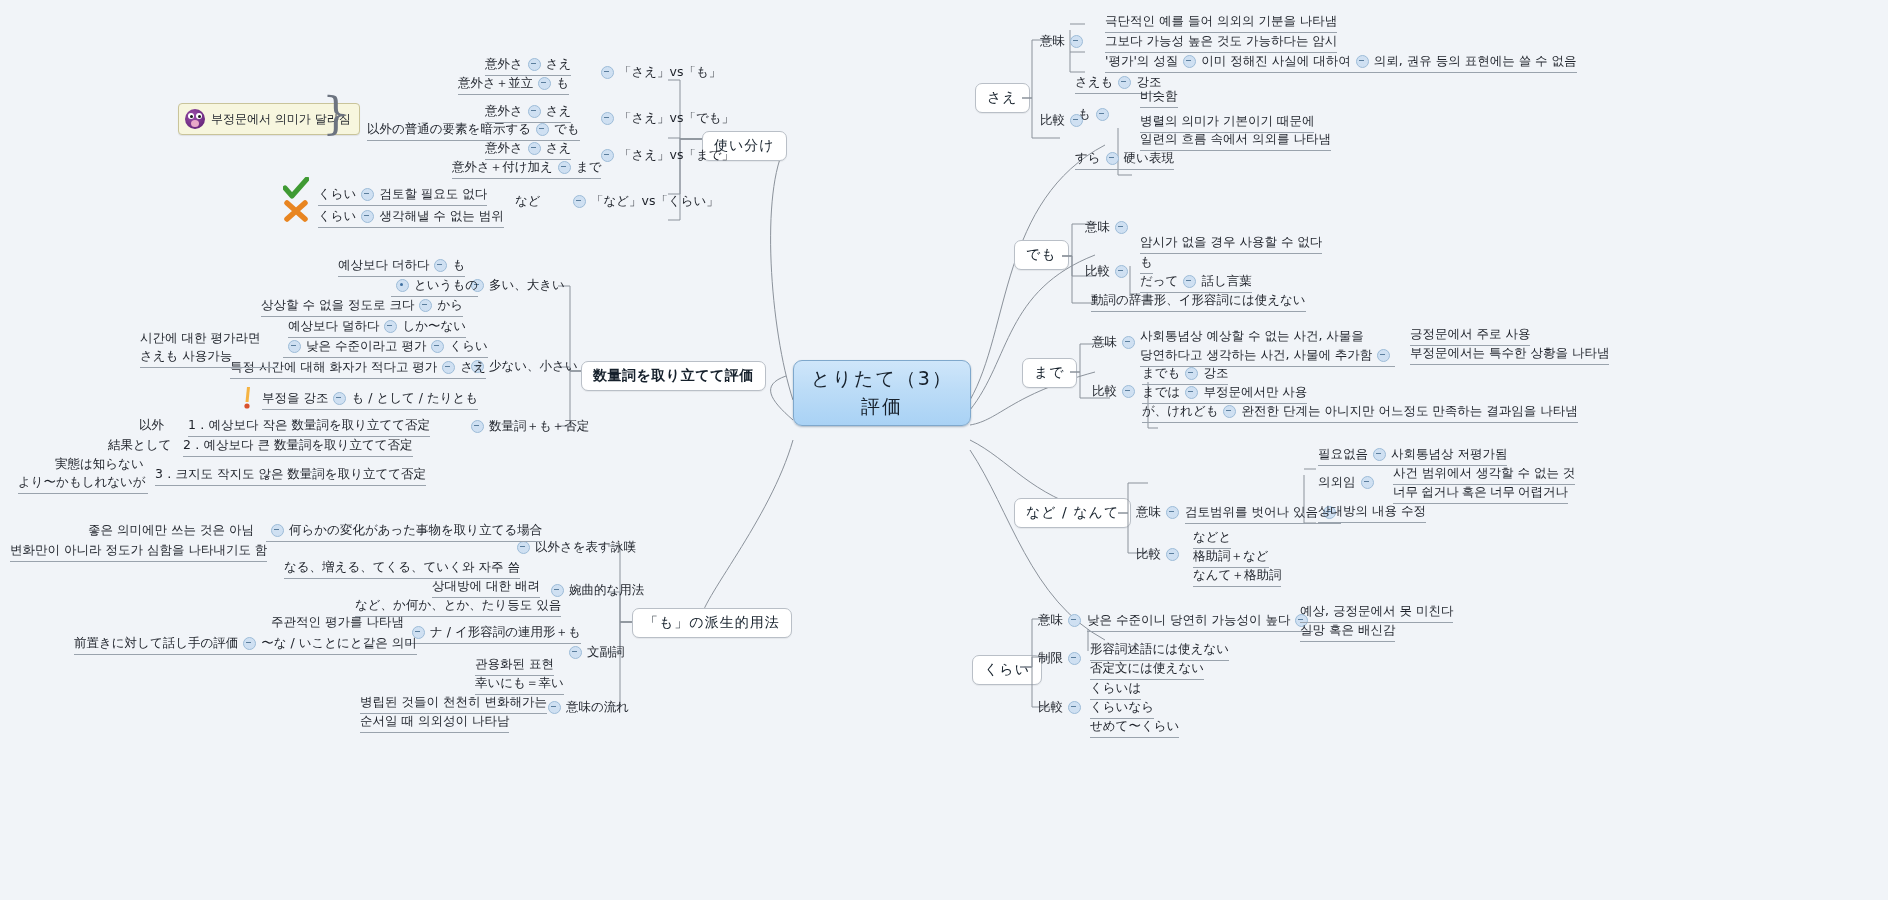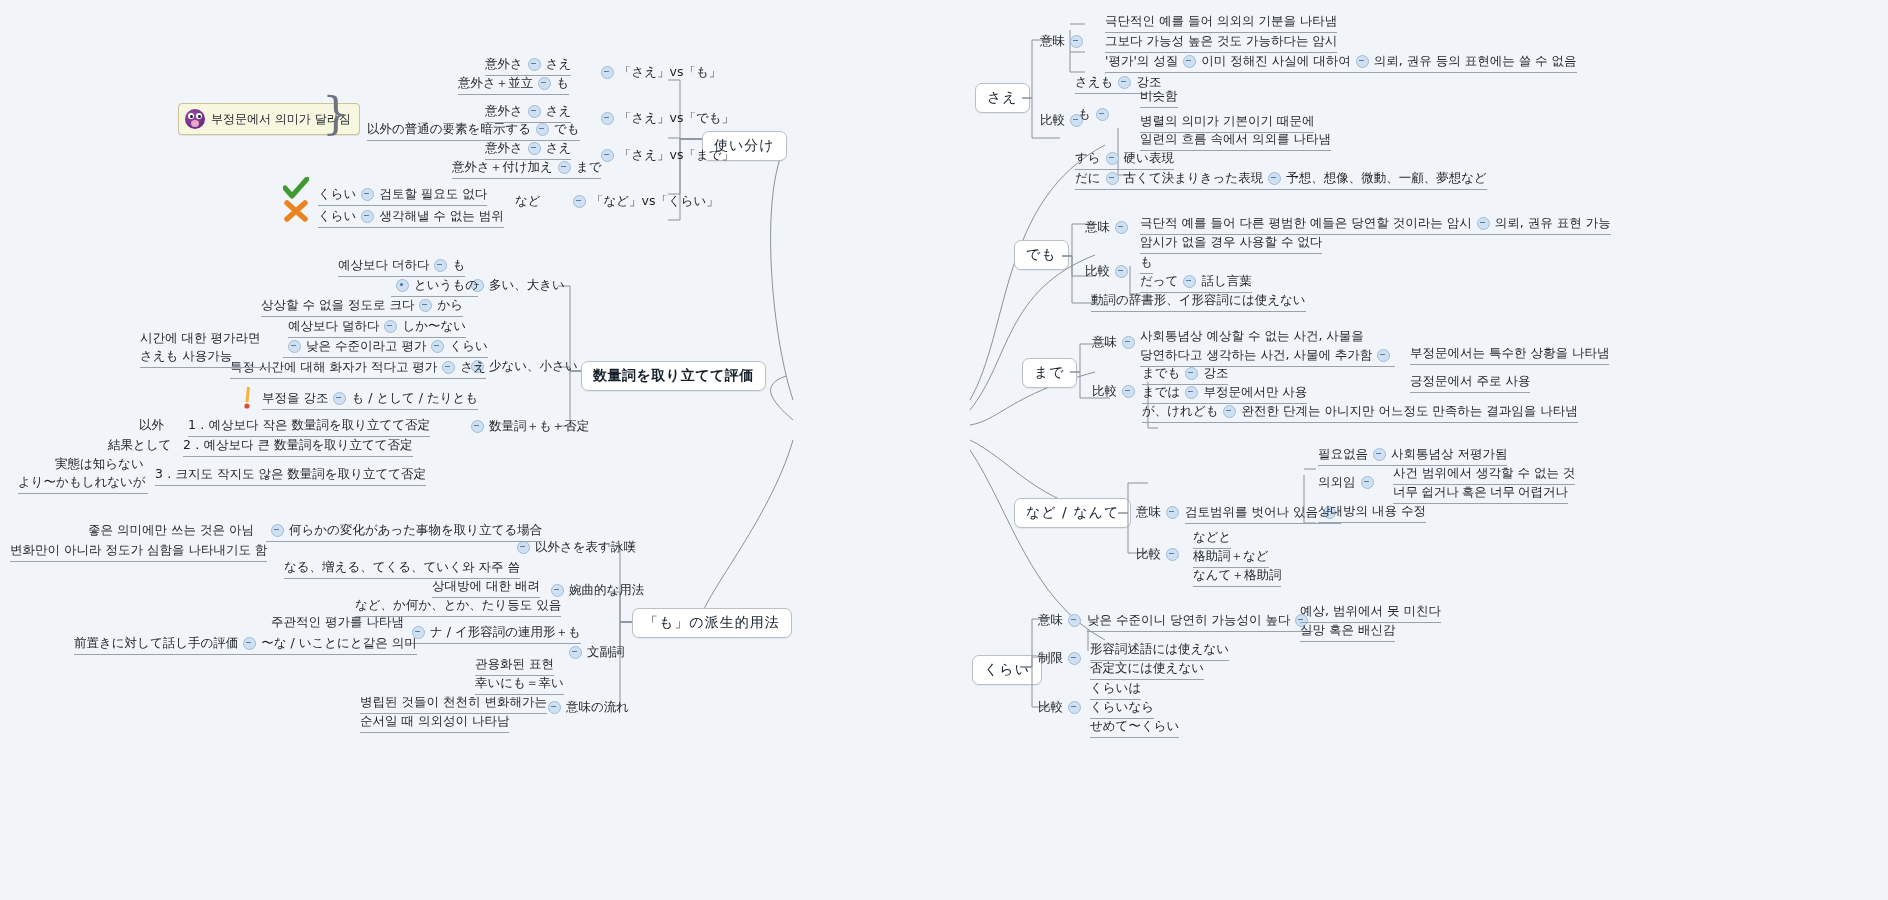--- a/index.html
+++ b/index.html
@@ -103,20 +103,24 @@
       <path d="M970,425 C1000,420 1010,395 1095,372"></path>
       <path d="M970,440 C1010,460 1030,495 1095,512"></path>
       <path d="M970,450 C1010,510 1030,600 1105,640"></path>
 
       <path d="M793,400 C770,330 760,190 786,145"></path>
       <path d="M793,420 C770,400 760,385 786,376"></path>
       <path d="M793,440 C770,520 700,600 700,622"></path>
     </g>
   </svg>
 
+  <div class="root" style="left:793px;top:360px;">
+    <div class="l1">とりたて（3）</div>
+    <div class="l2">評価</div>
+  </div>
 
   <div class="topic" style="left:702px;top:131px;">
     <span>使い分け</span>
   </div>
   <svg style="position:absolute;left:560px;top:60px;width:220px;height:180px;">
     <g stroke="#8b929b" stroke-width="1" fill="none">
       <path d="M142,79 L120,79 L120,20 L108,20"></path>
       <path d="M142,79 L120,79 L120,78 L108,78"></path>
       <path d="M142,79 L120,79 L120,134 L108,134"></path>
       <path d="M142,79 L120,79 L120,160 L108,160"></path>
@@ -372,41 +376,35 @@
   </div>
   <div class="leaf ul" style="left:1140px;top:113px;">
     <span>병렬의 의미가 기본이기 때문에</span>
   </div>
   <div class="leaf ul" style="left:1140px;top:131px;">
     <span>일련의 흐름 속에서 의외를 나타냄</span>
   </div>
   <div class="leaf ul" style="left:1075px;top:150px;">
     <span>すら</span><span class="knob"></span><span>硬い表現</span>
   </div>
-  <div class="leaf ul" style="left:1075px;top:170px;">
-    <span>だに</span><span class="knob"></span><span>古くて決まりきった表現</span><span class="knob"></span><span>予想、想像、微動、一顧、夢想など</span>
-  </div>
 
   <div class="topic" style="left:1014px;top:240px;">
     <span>でも</span>
   </div>
   <svg style="position:absolute;left:1052px;top:210px;width:130px;height:110px;">
     <g stroke="#8b929b" stroke-width="1" fill="none">
       <path d="M10,46 L20,46 L20,14 L44,14"></path>
       <path d="M10,46 L20,46 L20,66 L44,66"></path>
       <path d="M10,46 L20,46 L20,93 L40,93"></path>
       <path d="M78,56 L78,84 L88,84"></path>
     </g>
   </svg>
   <div class="leaf" style="left:1085px;top:219px;">
     <span>意味</span><span class="knob"></span>
   </div>
-  <div class="leaf ul" style="left:1140px;top:215px;">
-    <span>극단적 예를 들어 다른 평범한 예들은 당연할 것이라는 암시</span><span class="knob"></span><span>의뢰, 권유 표현 가능</span>
-  </div>
   <div class="leaf ul" style="left:1140px;top:234px;">
     <span>암시가 없을 경우 사용할 수 없다</span>
   </div>
   <div class="leaf" style="left:1085px;top:263px;">
     <span>比較</span><span class="knob"></span>
   </div>
   <div class="leaf ul" style="left:1140px;top:254px;">
     <span>も</span>
   </div>
   <div class="leaf ul" style="left:1140px;top:273px;">
@@ -428,21 +426,21 @@
   </svg>
   <div class="leaf" style="left:1092px;top:334px;">
     <span>意味</span><span class="knob"></span>
   </div>
   <div class="leaf" style="left:1140px;top:328px;">
     <span>사회통념상 예상할 수 없는 사건, 사물을</span>
   </div>
   <div class="leaf ul" style="left:1140px;top:347px;">
     <span>당연하다고 생각하는 사건, 사물에 추가함</span><span class="knob"></span>
   </div>
-  <div class="leaf ul" style="left:1410px;top:326px;margin-top:47px;">
+  <div class="leaf ul" style="left:1410px;top:326px;">
     <span>긍정문에서 주로 사용</span>
   </div>
   <div class="leaf ul" style="left:1410px;top:345px;">
     <span>부정문에서는 특수한 상황을 나타냄</span>
   </div>
   <div class="leaf" style="left:1092px;top:383px;">
     <span>比較</span><span class="knob"></span>
   </div>
   <div class="leaf ul" style="left:1142px;top:365px;">
     <span>までも</span><span class="knob"></span><span>강조</span>
@@ -510,21 +508,21 @@
       <path d="M78,24 L78,46"></path>
     </g>
   </svg>
   <div class="leaf" style="left:1038px;top:612px;">
     <span>意味</span><span class="knob"></span>
   </div>
   <div class="leaf ul" style="left:1087px;top:612px;">
     <span>낮은 수준이니 당연히 가능성이 높다</span><span class="knob"></span>
   </div>
   <div class="leaf ul" style="left:1300px;top:603px;">
-    <span>예상, 범위에서 못 미친다</span>
+    <span>예상, 긍정문에서 못 미친다</span>
   </div>
   <div class="leaf ul" style="left:1300px;top:622px;">
     <span>실망 혹은 배신감</span>
   </div>
   <div class="leaf" style="left:1038px;top:650px;">
     <span>制限</span><span class="knob"></span>
   </div>
   <div class="leaf ul" style="left:1090px;top:641px;">
     <span>形容詞述語には使えない</span>
   </div>

